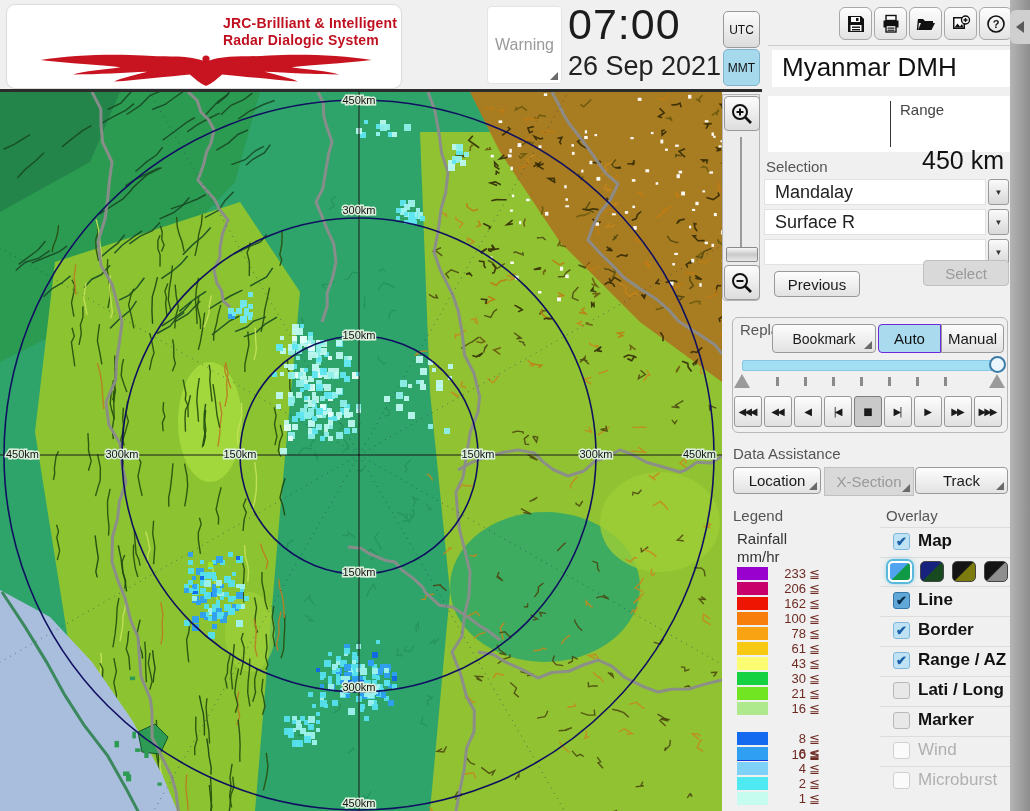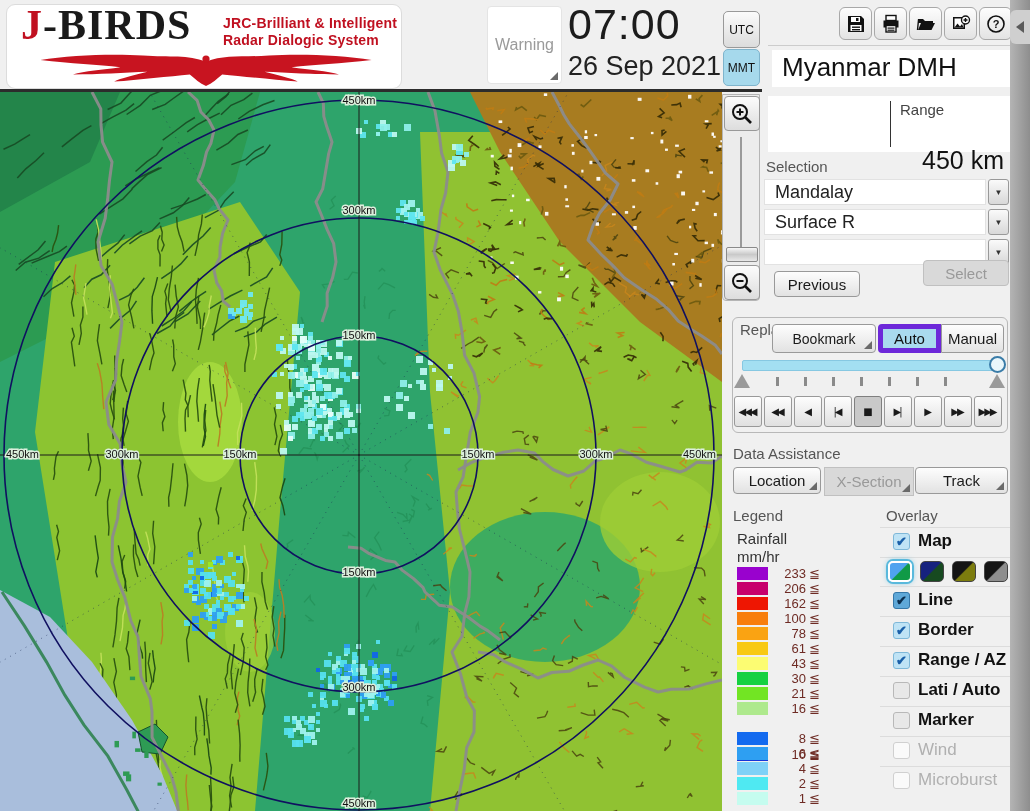--- a/index.html
+++ b/index.html
@@ -49,21 +49,21 @@
   .dd-arrow{left:988px;width:21px;height:26px;background:linear-gradient(#fafafa,#d8d8d8);border:1px solid #999;
       border-radius:3px;box-sizing:border-box;display:flex;align-items:center;justify-content:center;font-size:8px;color:#333;}
   .btn3d{background:linear-gradient(#fdfdfd,#e2e2e2);border:1px solid #999;border-radius:4px;
       font-size:15px;color:#1a1a1a;display:flex;align-items:center;justify-content:center;box-sizing:border-box;}
   .btn-disabled{background:#d9d9d9;border:1px solid #c0c0c0;color:#999;}
   #previous-btn{left:774px;top:271px;width:86px;height:26px;}
   #select-btn{left:923px;top:260px;width:86px;height:26px;border-radius:4px;font-size:15px;display:flex;align-items:center;justify-content:center;box-sizing:border-box;}
   #replay-box{left:732px;top:317px;width:276px;height:116px;border:1px solid #b8b8b8;border-radius:6px;box-sizing:border-box;}
   #replay-label{left:740px;top:321px;}
   #bookmark-btn{left:772px;top:324px;width:104px;height:29px;font-size:14px;}
-  #auto-btn{left:878px;top:324px;width:63px;height:29px;background:#a9daee;border:5px solid #6d28d9;border-radius:4px 0 0 4px;
+  #auto-btn{left:878px;top:324px;width:63px;height:29px;background:#a9daee;border:1px solid #6d28d9;border-radius:4px 0 0 4px;
       font-size:15px;color:#111;display:flex;align-items:center;justify-content:center;box-sizing:border-box;}
   #manual-btn{left:941px;top:324px;width:63px;height:29px;border-radius:0 4px 4px 0;}
   #replay-slider-track{left:742px;top:360px;width:258px;height:11px;background:#a3dff2;border:1px solid #86c8e2;border-radius:2px;box-sizing:border-box;}
   #replay-slider-thumb{left:989px;top:356px;width:17px;height:17px;background:#eaf6fb;border:2px solid #3a7ca8;border-radius:50%;box-sizing:border-box;}
   .tick{top:377px;width:3px;height:9px;background:#8a8a8a;}
   .end-tri{top:374px;width:0;height:0;border-left:8px solid transparent;border-right:8px solid transparent;border-bottom:14px solid #9a9a9a;}
   .pbtn{top:396px;width:28px;height:31px;background:linear-gradient(#fdfdfd,#e0e0e0);border:1px solid #999;border-radius:3px;
       box-sizing:border-box;display:flex;align-items:center;justify-content:center;
       font-family:"DejaVu Sans",sans-serif;font-size:10px;letter-spacing:-2px;color:#1a1a1a;padding-right:2px;}
   .pbtn.active{background:#c9c9c9;border-color:#7f7f7f;}
@@ -89,21 +89,20 @@
   .ov-label.dis{color:#b0b0b0;font-weight:normal;}
   #style-row{position:relative;width:130px;height:28px;border-top:1px solid #dcdcdc;}
   .map-style{position:absolute;top:3px;width:24px;height:21px;border-radius:5px;border:1px solid #444;box-sizing:border-box;}
   .map-style.sel{border:2px solid #fff;box-shadow:0 0 0 2px #59b9dc,0 0 6px #59b9dc;}
   svg text{font-family:"Liberation Sans",sans-serif;}
 </style>
 </head>
 <body>
 
 <div class="abs" id="logo-box">
-  <div class="abs" id="logo-title"><span class="red">J</span><span>-BIRDS</span></div>
   <div class="abs logo-sub" style="top:10px">JRC-Brilliant &amp; Intelligent</div>
   <div class="abs logo-sub" style="top:27px">Radar  Dialogic  System</div>
   <svg class="abs" style="left:10px;top:46px" width="378" height="36" viewBox="0 0 380 40">
     <path fill="#c81420" d="M190 12 C170 4 150 7 120 5 C90 3 40 4 6 10 C40 14 70 15 95 18 C75 21 55 22 42 26 C70 26 100 24 125 23 C110 27 95 30 88 34 C115 32 150 28 172 26 C178 31 183 36 190 39 C197 36 202 31 208 26 C230 28 265 32 292 34 C285 30 270 27 255 23 C280 24 310 26 338 26 C325 22 305 21 285 18 C310 15 340 14 374 10 C340 4 290 3 260 5 C230 7 210 4 190 12 Z"></path>
     <circle cx="190" cy="9" r="4" fill="#c81420"></circle>
   </svg>
 </div>
 
 <div class="abs fold" id="warning-btn">
     <span>Warning</span>
@@ -1528,21 +1527,21 @@
       <div class="ov-label">Border</div>
     </div>
     <div class="ov-row">
       <div class="cb checked">
         <div>✔</div>
       </div>
       <div class="ov-label">Range / AZ</div>
     </div>
     <div class="ov-row">
       <div class="cb unchecked"></div>
-      <div class="ov-label">Lati / Auto</div>
+      <div class="ov-label">Lati / Long</div>
     </div>
     <div class="ov-row">
       <div class="cb unchecked"></div>
       <div class="ov-label">Marker</div>
     </div>
     <div class="ov-row">
       <div class="cb disabled"></div>
       <div class="ov-label dis">Wind</div>
     </div>
     <div class="ov-row">

